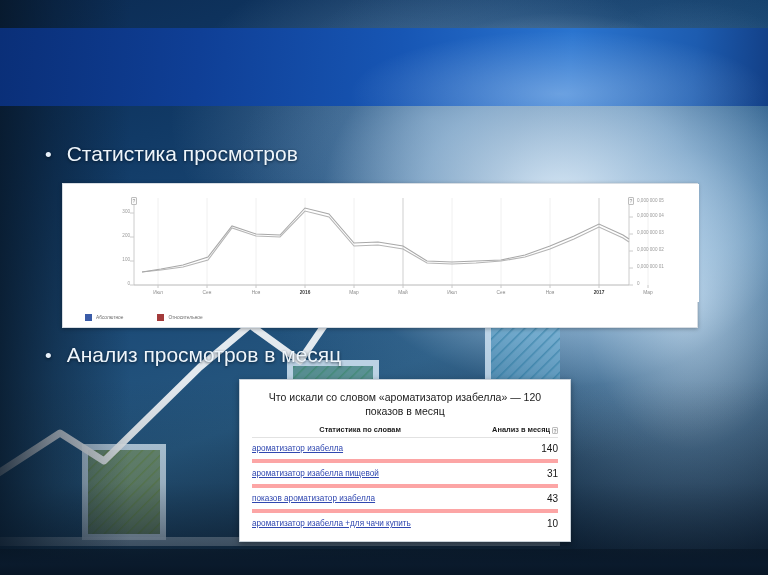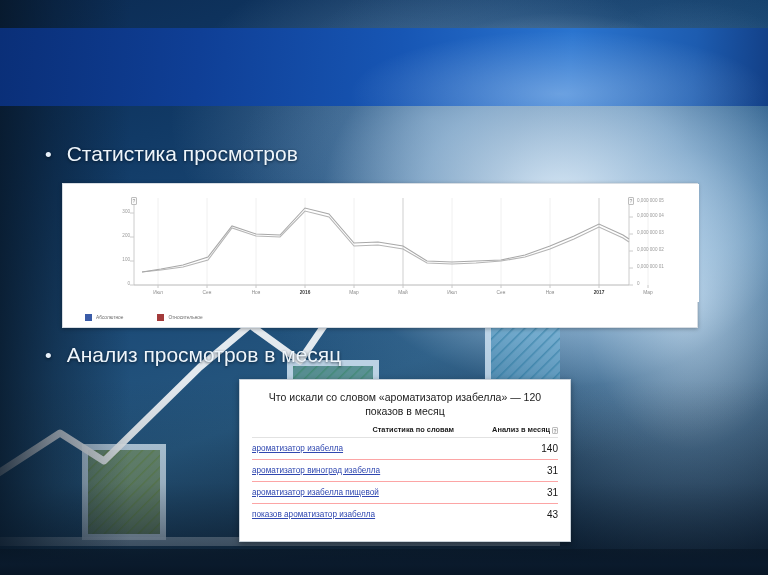--- a/index.html
+++ b/index.html
@@ -119,32 +119,32 @@
     text-align: center; color: #1b1b1b;
     font-size: 10.5px; line-height: 14px; font-weight: 400;
     padding: 1px 16px 7px 16px;
   }
   .kw-table { width: 100%; border-collapse: collapse; }
   .kw-table th {
     font-size: 7.4px; color: #1b1b1b; font-weight: 700;
     border-bottom: 1px solid #e2e2e2;
     padding: 0 0 3px 0;
   }
-  .kw-table th.c-term { text-align: right; }
+  .kw-table th.c-term { text-align: center; }
   .kw-table th.c-count { text-align: right; white-space: nowrap; }
   .kw-table th .q { margin-left: 2px; }
   .kw-inline-badge {
     display: inline-block; width: 6px; height: 7px;
     border: 1px solid #bdbdbd; background: #fbfbfb;
     font-size: 5px; line-height: 6px; text-align: center;
     color: #8d8d8d; vertical-align: middle; border-radius: 1px;
   }
   .kw-table td {
     font-size: 8.2px; padding: 5px 0 5px 0;
-    border-bottom: 1px solid #fca5a5;
+    border-bottom: 4px solid #fca5a5;
   }
   .kw-table td.c-term a {
     color: #2f47b0; text-decoration: underline; cursor: pointer;
   }
   .kw-table td.c-count { text-align: right; color: #151515; font-size: 10px; }
   .kw-table tr:last-child td { border-bottom: none; }
 
   
   .bottom-strip {
     position: absolute; left: 0; bottom: 0; width: 768px; height: 26px;
@@ -317,29 +317,29 @@
             <span>Анализ в месяц</span><span class="q kw-inline-badge">?</span>
           </th>
         </tr>
       </thead>
       <tbody>
         <tr>
           <td class="c-term"><a>ароматизатор изабелла</a></td>
           <td class="c-count">140</td>
         </tr>
         <tr>
-          <td class="c-term"><a>ароматизатор виноград изабелла</a></td>
-          <td class="c-count">31</td>
-        </tr>
-        <tr>
           <td class="c-term"><a>ароматизатор изабелла пищевой</a></td>
           <td class="c-count">31</td>
         </tr>
         <tr>
           <td class="c-term"><a>показов ароматизатор изабелла</a></td>
           <td class="c-count">43</td>
+        </tr>
+        <tr>
+          <td class="c-term"><a>ароматизатор изабелла +для чачи купить</a></td>
+          <td class="c-count">10</td>
         </tr>
       </tbody>
     </table>
   </div>
 
   <div class="bottom-strip"></div>
 </div>
 
 </body></html>

